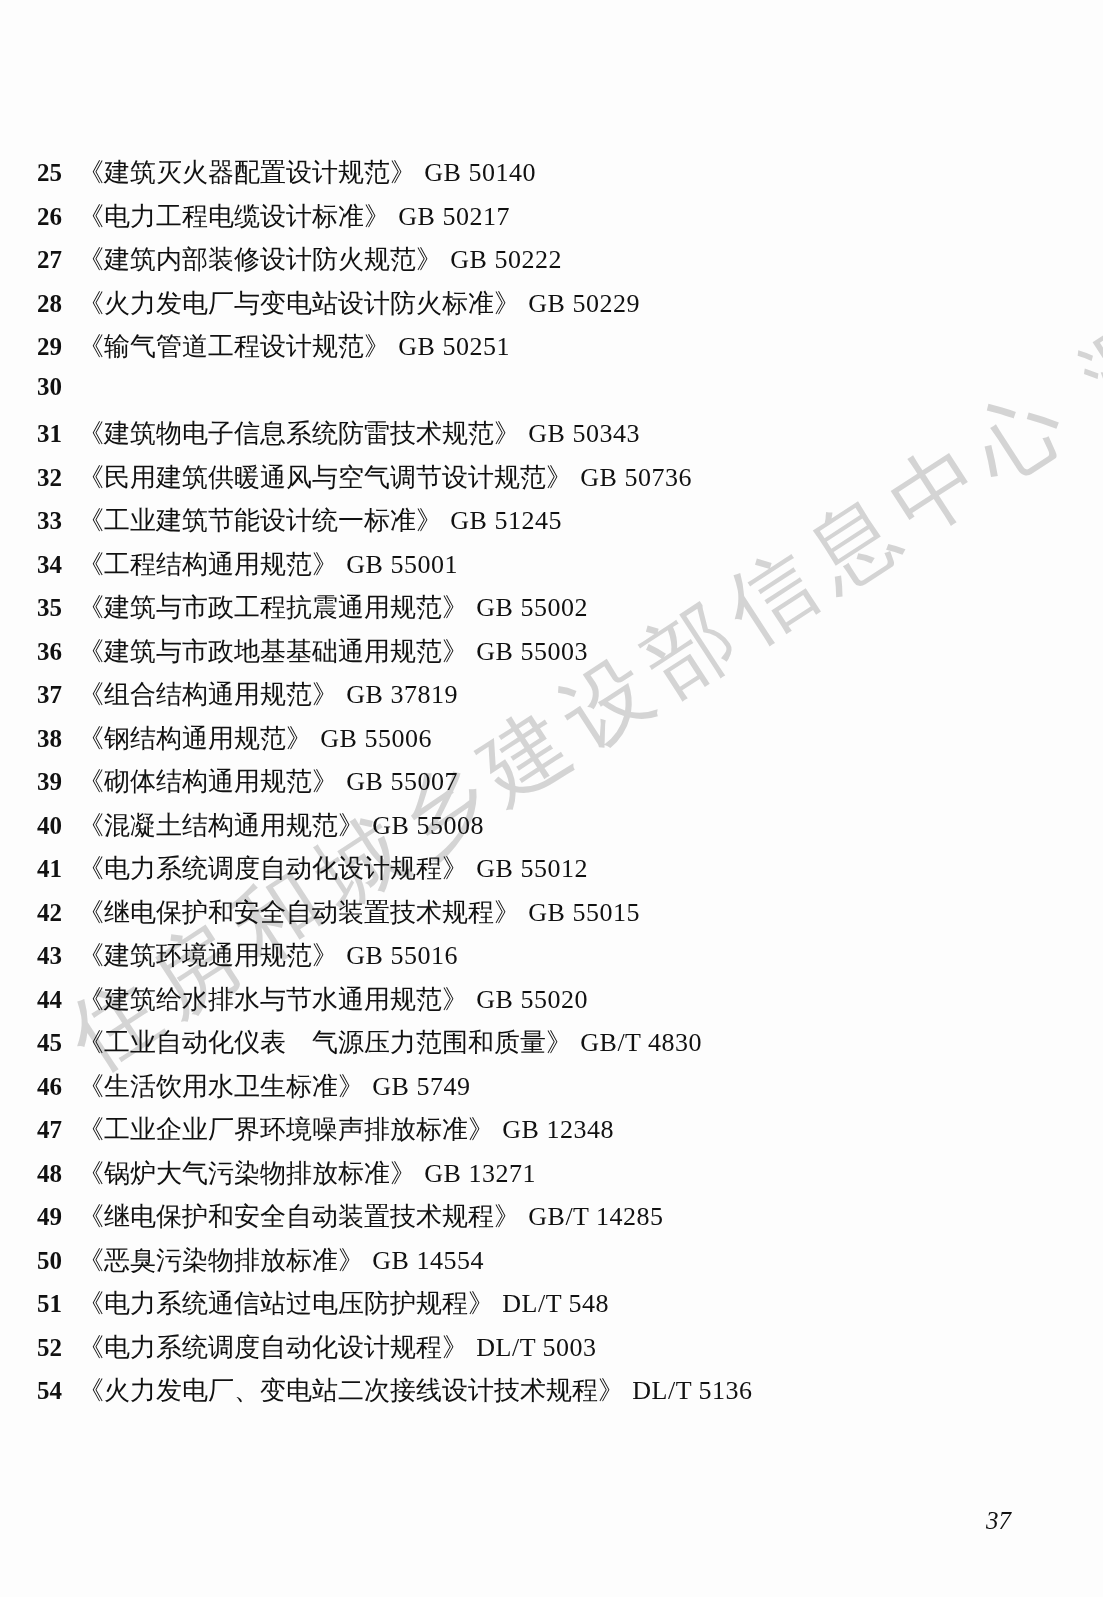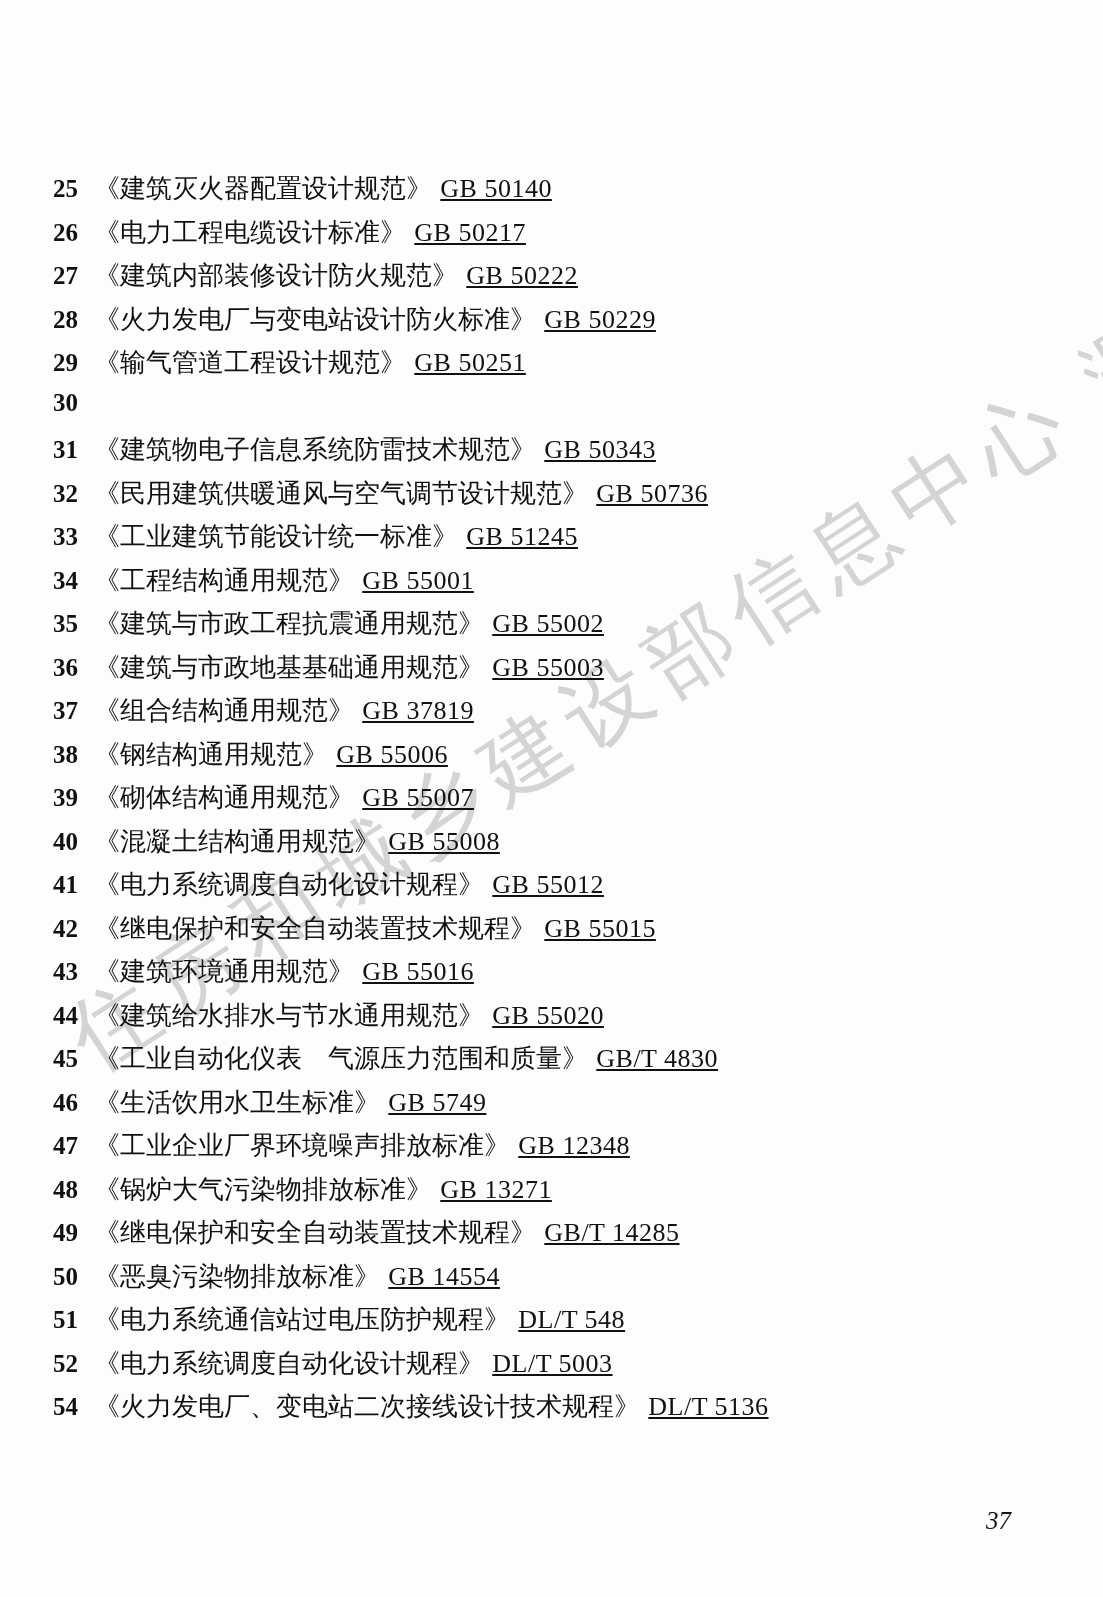--- a/index.html
+++ b/index.html
@@ -45,21 +45,21 @@
 
   .content {
     position: absolute;
     left: 0;
     top: 0;
     width: 1103px;
     padding-top: 155px;
     z-index: 10;
   }
   .list {
-    margin: 16px;
+    margin: 0;
     padding: 0;
     list-style: none;
   }
   .list-item {
     display: flex;
     align-items: baseline;
     padding: 0;
     margin: 0 0 0 0;
     height: 43.5px;
   }
@@ -77,21 +77,20 @@
     font-size: 26px;
     color: #111111;
     padding-left: 16px;
     white-space: nowrap;
     font-family: "DejaVu Sans", sans-serif;
     letter-spacing: 0px;
   }
   .title .code {
     font-family: "Liberation Serif", serif;
     letter-spacing: 0.5px;
-    text-decoration: underline;
   }
   .page-number {
     position: absolute;
     right: 92px;
     bottom: 62px;
     font-size: 25px;
     font-style: italic;
     font-family: "Liberation Serif", serif;
     color: #111111;
     z-index: 10;

